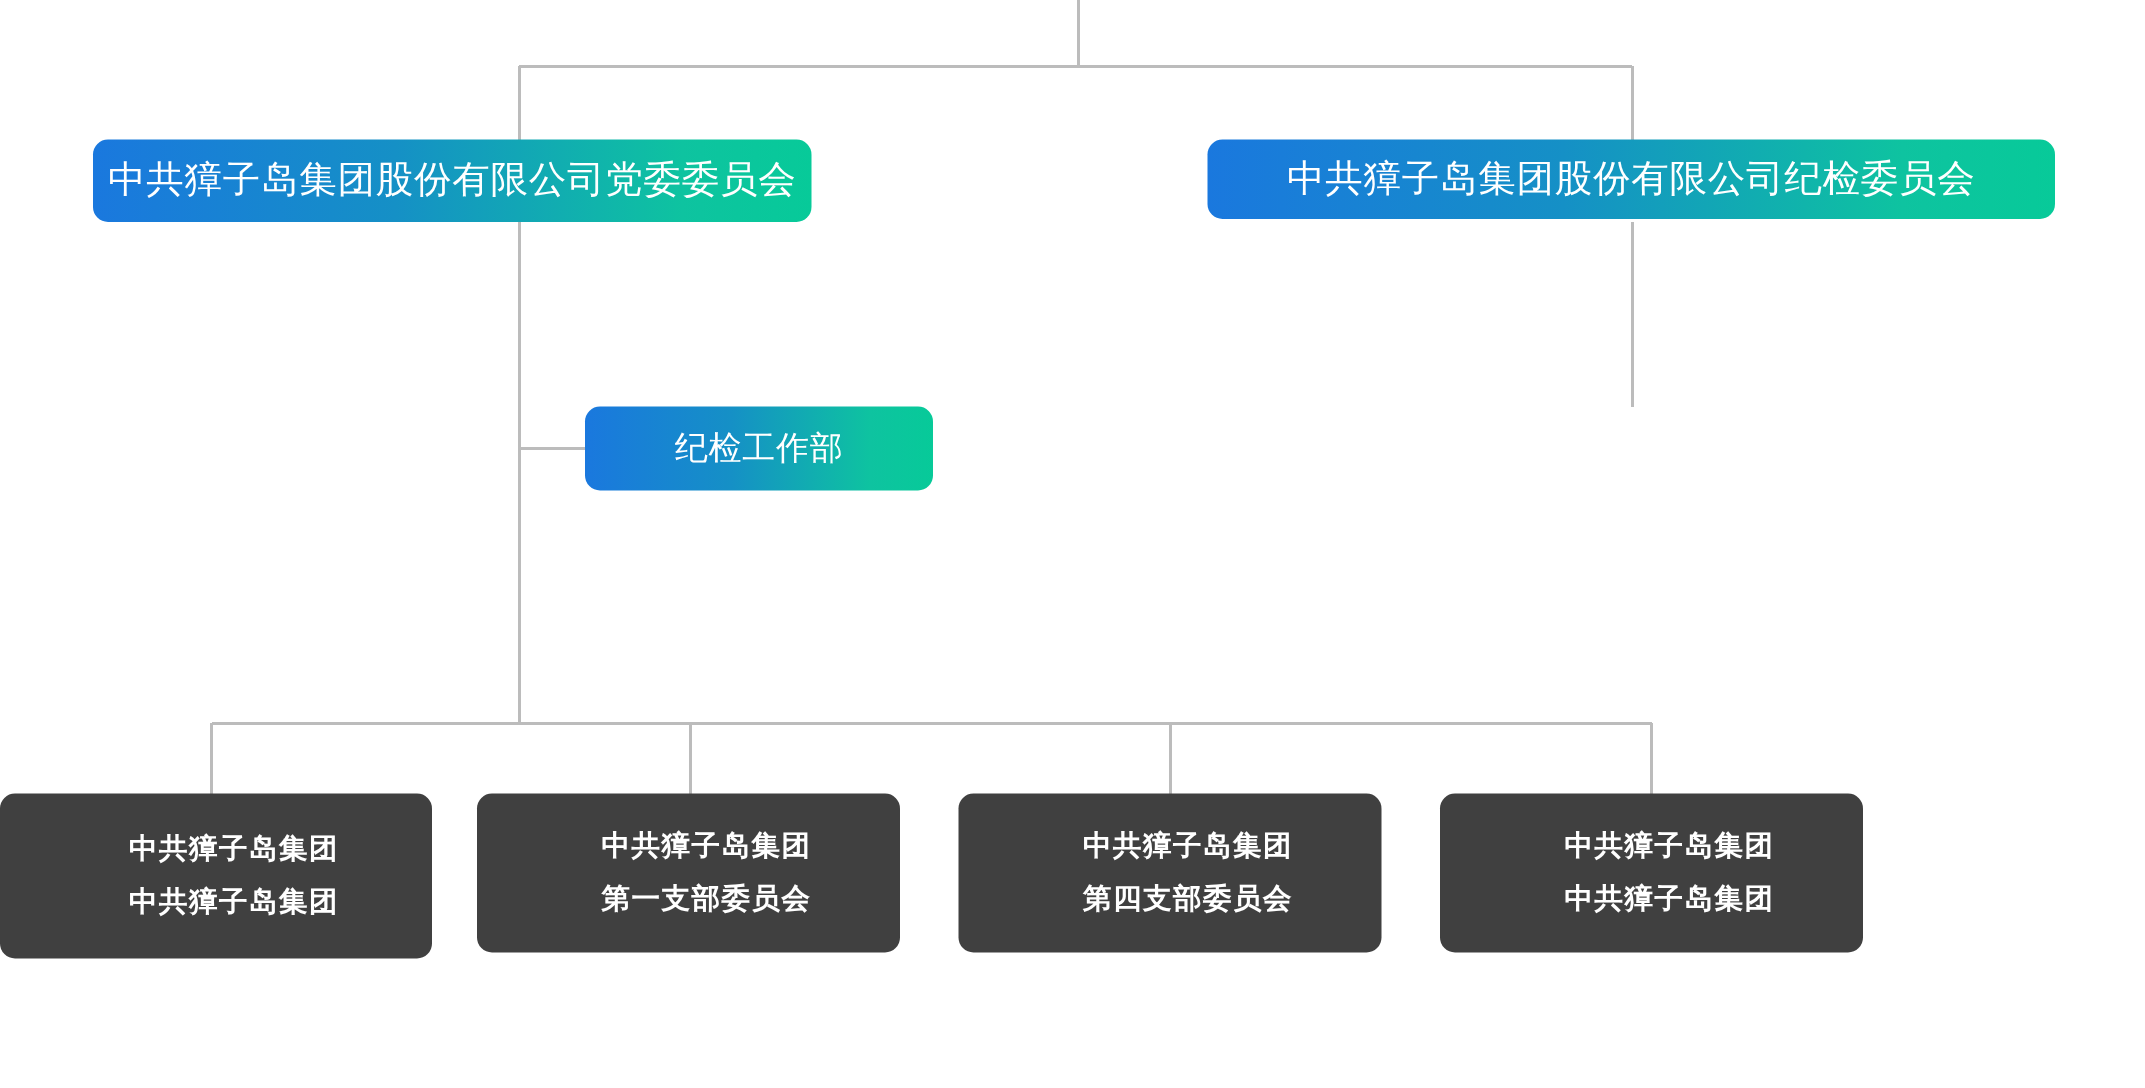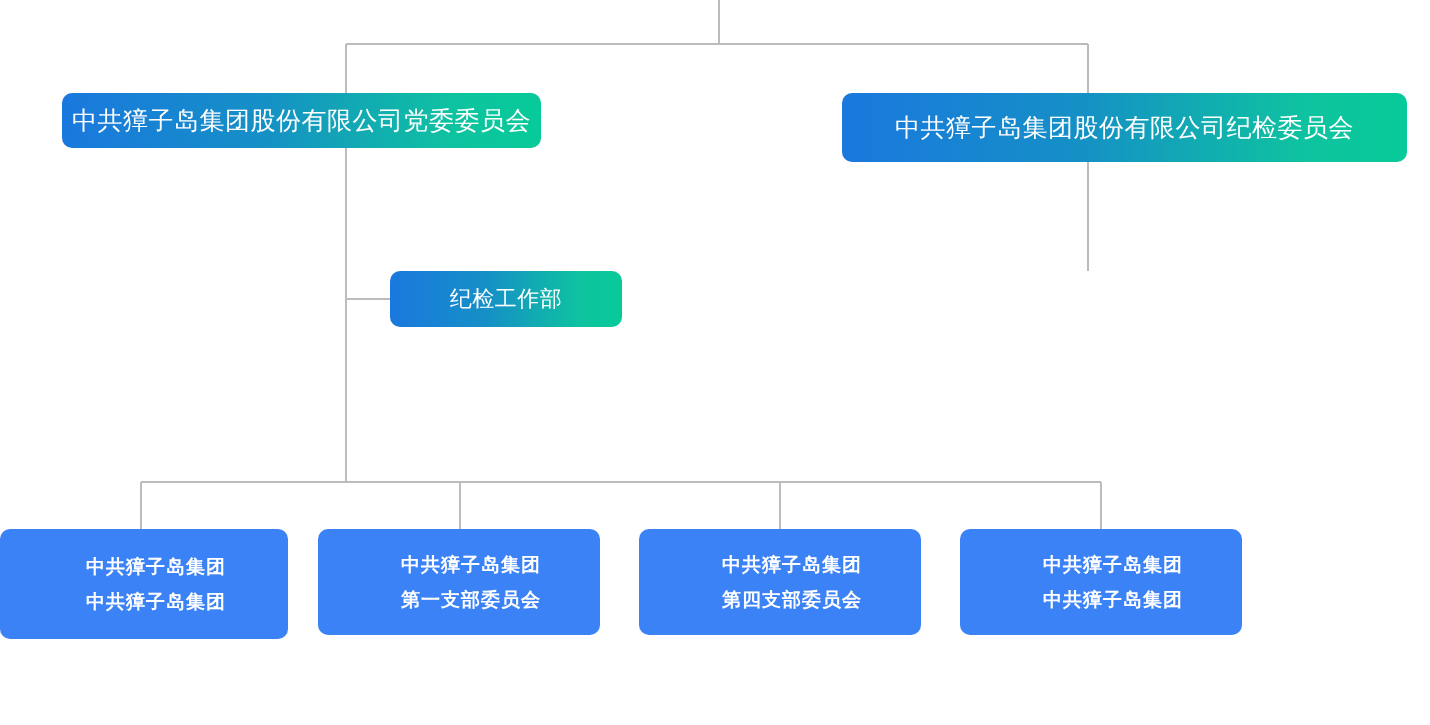--- a/index.html
+++ b/index.html
@@ -35,21 +35,21 @@
     border-radius: 10px;
     color: #ffffff;
     text-align: center;
     line-height: 1.32;
     letter-spacing: 0.5px;
   }
   .node-gradient {
     background: linear-gradient(90deg, #1a78de 0%, #1590c6 42%, #0ec3a0 82%, #07ca99 100%);
   }
   .node-solid {
-    background: #3b82f6;
+    background: #404040;
     padding-left: 24px;
   }
   .node-lvl1 {
     height: 55px;
     font-size: 25px;
     font-weight: 400;
   }
   .node-lvl2 {
     height: 56px;
     font-size: 22px;
@@ -100,21 +100,21 @@
       <line x1="460" y1="482" x2="460" y2="529"></line>
       <line x1="780" y1="482" x2="780" y2="529"></line>
       <line x1="1101" y1="482" x2="1101" y2="529"></line>
     </g>
   </svg>
 
   <div class="node node-gradient node-lvl1" style="left:62px; top:93px; width:479px; height:55px;">
     <span class="node-line">中共獐子岛集团股份有限公司党委委员会</span>
   </div>
 
-  <div class="node node-gradient node-lvl1" style="left:842px; top:93px; width:565px; height:69px;justify-content:center;">
+  <div class="node node-gradient node-lvl1" style="left:805px; top:93px; width:565px; height:53px;justify-content:center;">
     <span class="node-line">中共獐子岛集团股份有限公司纪检委员会</span>
   </div>
 
   <div class="node node-gradient node-lvl2" style="left:390px; top:271px; width:232px; height:56px;">
     <span class="node-line">纪检工作部</span>
   </div>
 
 
   <div class="node node-solid node-lvl3 node-lines" style="left:0px; top:529px; width:288px; height:110px;">
     <span class="node-line">中共獐子岛集团</span>

